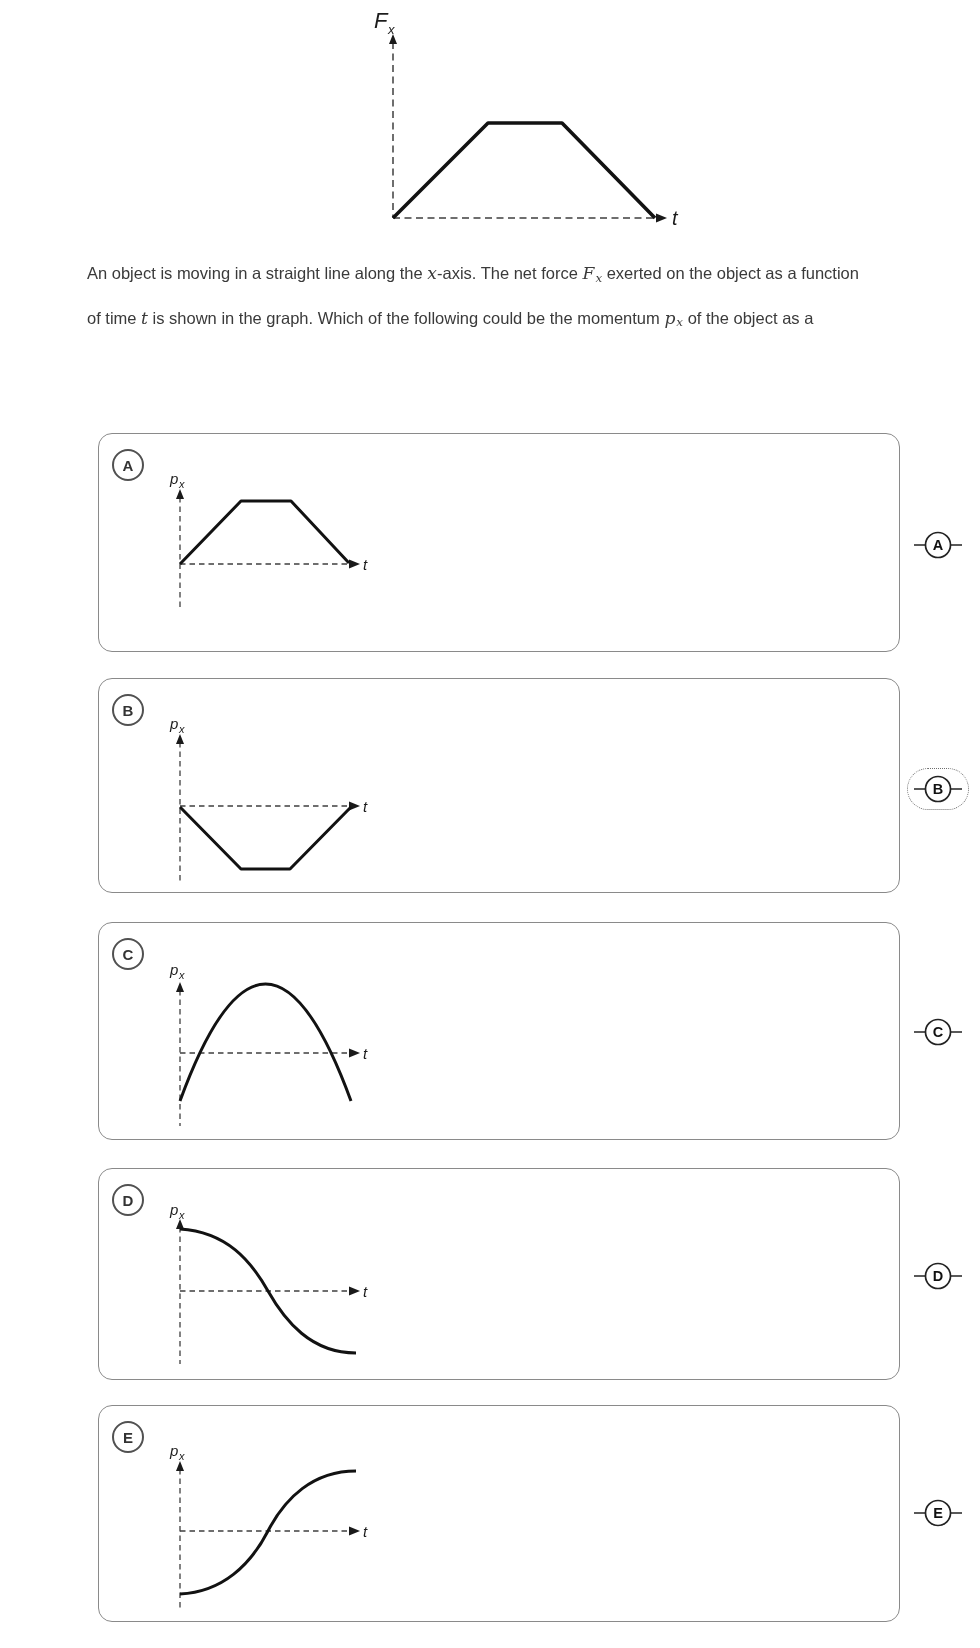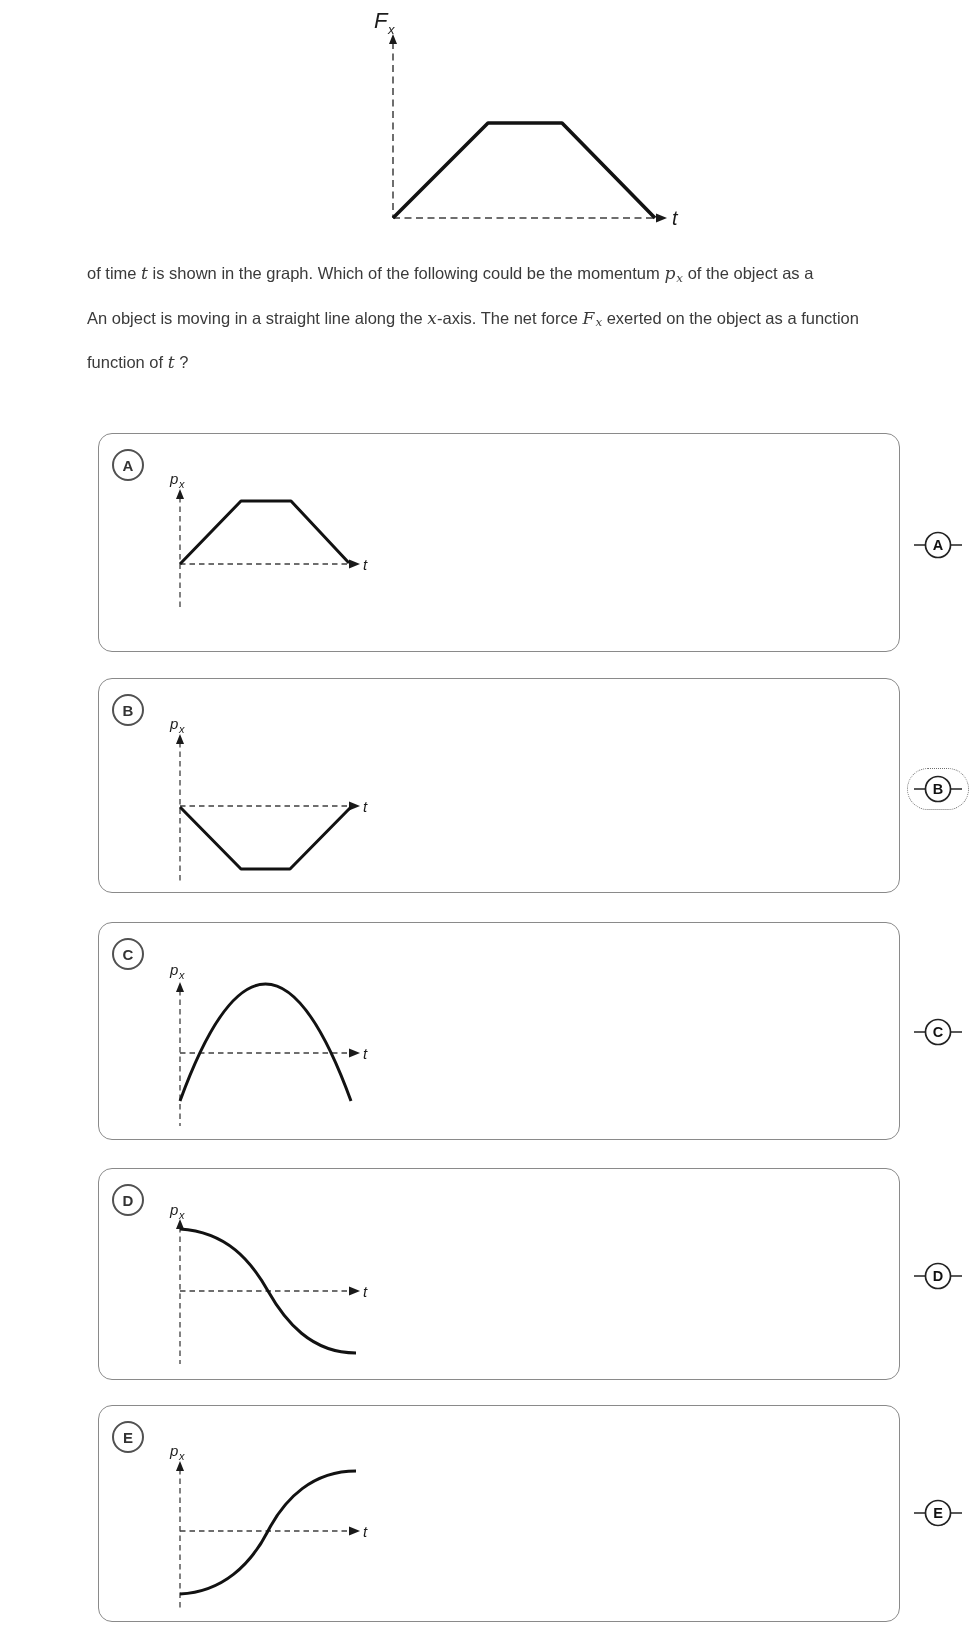--- a/index.html
+++ b/index.html
@@ -47,23 +47,22 @@
       <path d="M 93 34 L 89 44 L 97 44 Z" class="arrow"></path>
       <line x1="93" y1="218" x2="358" y2="218" class="dash"></line>
       <path d="M 367 218 L 356 213.5 L 356 222.5 Z" class="arrow"></path>
       <polyline points="93,218 188,123 262,123 355,218" class="curve" stroke-width="3.6"></polyline>
       <text x="74" y="28" class="glabel" font-size="22">F</text>
       <text x="88" y="34" class="glabel" font-size="13">x</text>
       <text x="372" y="225" class="glabel" font-size="20">t</text>
     </svg>
 
   <div class="question">
+      <div class="qline"><span>An object is moving in a straight line along the </span><span class="mi">x</span><span>-axis. The net force </span><span class="mi">F</span><span class="msub">x</span><span> exerted on the object as a function</span></div>
       <div class="qline"><span>of time </span><span class="mi">t</span><span> is shown in the graph. Which of the following could be the momentum </span><span class="mi">p</span><span class="msub">x</span><span> of the object as a</span></div>
-      <div class="qline"><span>An object is moving in a straight line along the </span><span class="mi">x</span><span>-axis. The net force </span><span class="mi">F</span><span class="msub">x</span><span> exerted on the object as a function</span></div>
-      <div class="qline"><span>function of </span><span class="mi">t</span><span> ?</span></div>
     </div>
 
   <div class="card" style="top:433px;height:219px">
     <div class="opt-circle">
         <span>A</span>
       </div>
     <svg class="optfig" width="300" height="219">
         <line x1="81" y1="63" x2="81" y2="177" class="dash"></line>
         <path d="M 81 55 L 77 65 L 85 65 Z" class="arrow"></path>
         <line x1="81" y1="130" x2="252" y2="130" class="dash"></line>

